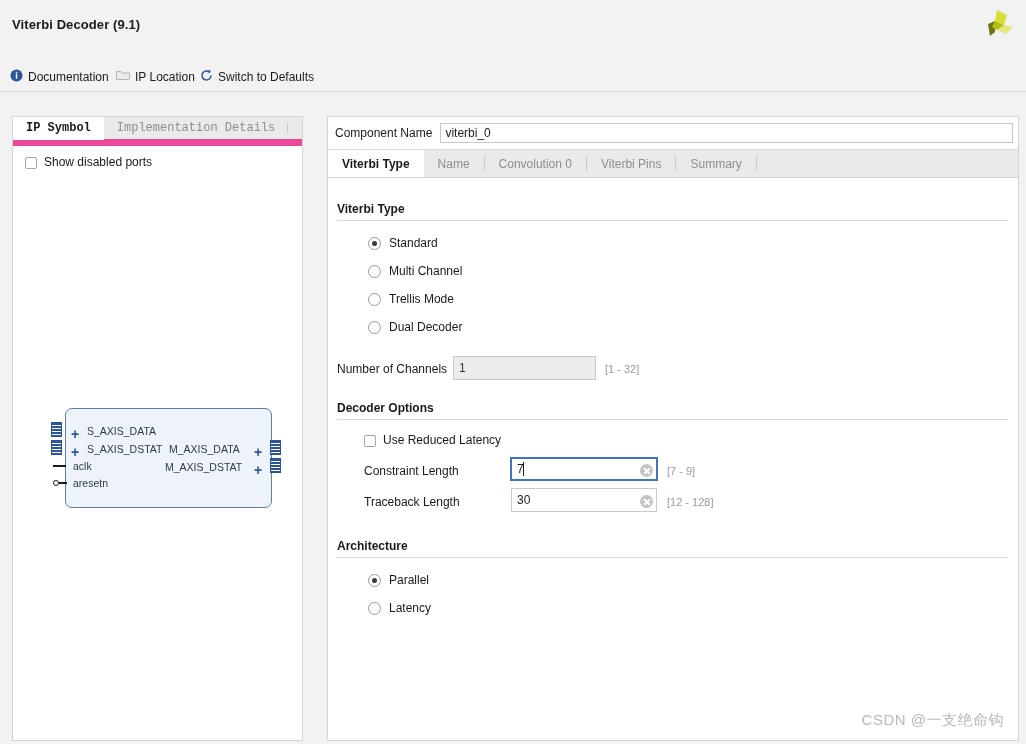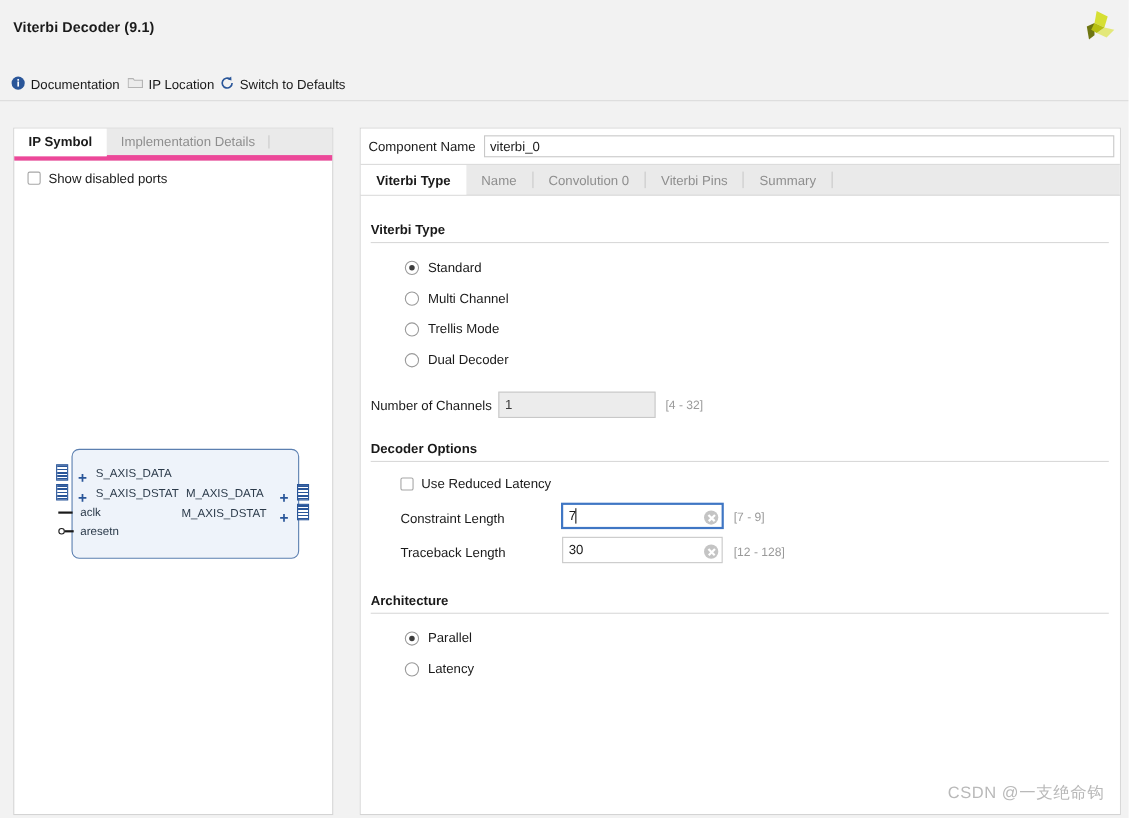--- a/index.html
+++ b/index.html
@@ -77,24 +77,25 @@
   }
   .left-panel  { left: 12px;  top: 116px; width: 291px; height: 625px; }
   .right-panel { left: 327px; top: 116px; width: 692px; height: 625px; }
 
   
   .ltabs {
     position: absolute;
     left: 0; top: 0;
     width: 100%; height: 29px;
     background: #eaeaea;
-    border-bottom: 5px solid #ec4899;
+    border-bottom: 7px solid #ec4899;
     box-sizing: border-box;
     display: flex;
     align-items: stretch;
+    font-family: Liberation Mono, monospace;
   }
   .ltab {
     display: flex;
     align-items: center;
     padding: 0 13px;
     font-size: 12px;
     color: #8e8e8e;
     cursor: pointer;
     position: relative;
     white-space: nowrap;
@@ -110,21 +111,21 @@
     content: "";
     position: absolute;
     right: 0; top: 6px; bottom: 6px;
     width: 1px;
     background: #c9c9c9;
   }
 
   
   .cbrow {
     display: flex;
-    align-items: center;
+    align-items: flex-end;
     gap: 7px;
     cursor: pointer;
     white-space: nowrap;
   }
   .cbox {
     width: 12px; height: 12px;
     border: 1px solid #a6a6a6;
     border-radius: 2px;
     background: #ffffff;
     box-sizing: border-box;
@@ -509,21 +510,21 @@
       <span class="radio"></span>
       <span class="rlabel">Trellis Mode</span>
     </div>
     <div class="radiorow" style="left:40px; top:142px;">
       <span class="radio"></span>
       <span class="rlabel">Dual Decoder</span>
     </div>
 
     <div class="field-label" style="left:9px; top:184px;">Number of Channels</div>
     <input class="txtfield disabled" style="left: 125px; top: 178px; width: 143px;" type="text" disabled="" value="1">
-    <div class="range-hint" style="left:277px; top:184px;">[4 - 32]</div>
+    <div class="range-hint" style="left:277px; top:184px;">[1 - 32]</div>
 
     <div class="section-title" style="left:9px; top:223px;">Decoder Options</div>
     <div class="section-rule" style="left:9px; top:241px; width:671px;"></div>
 
     <div class="cbrow" style="position:absolute; left:36px; top:255px;">
       <span class="cbox"></span>
       <span class="cblabel">Use Reduced Latency</span>
     </div>
 
     <div class="field-label" style="left:36px; top:286px;">Constraint Length</div>

